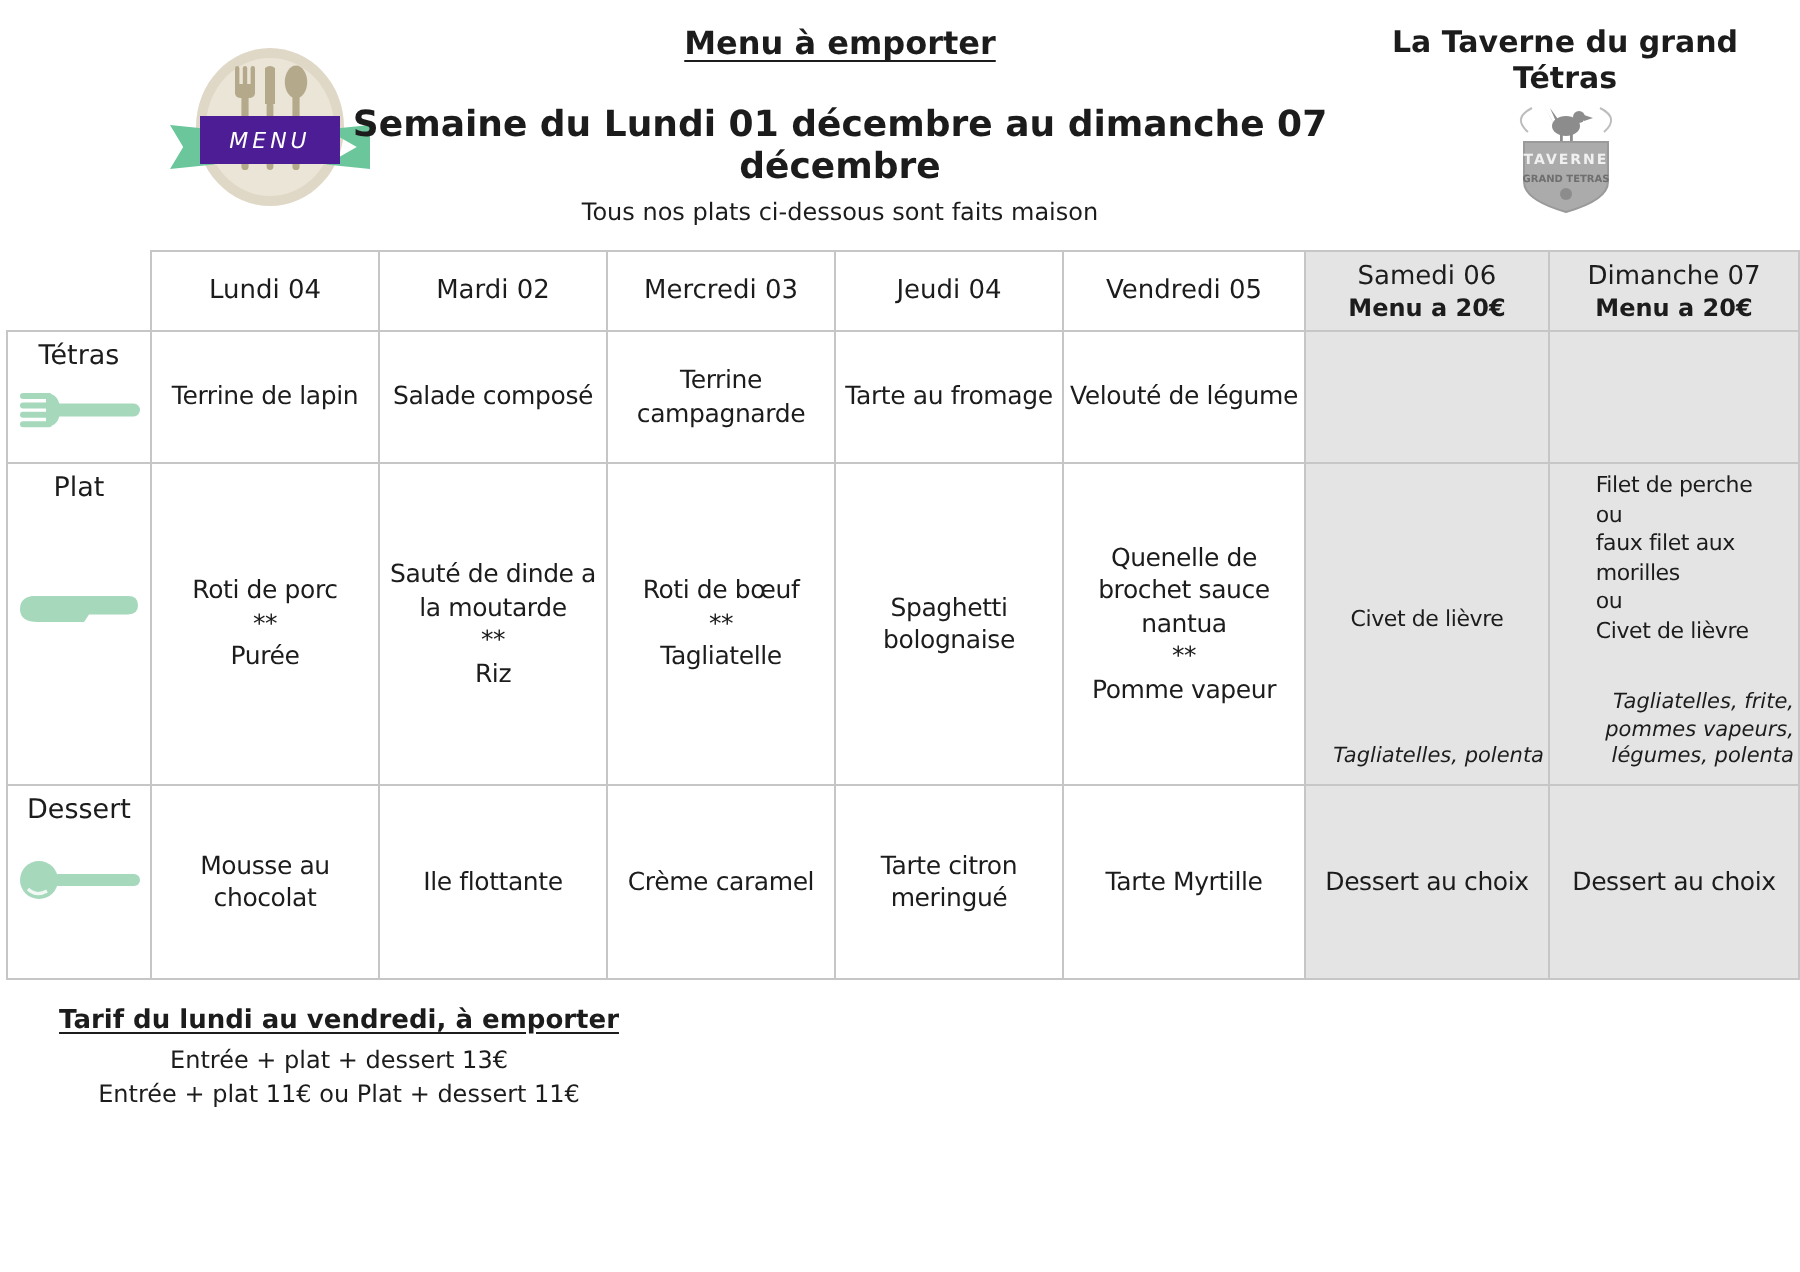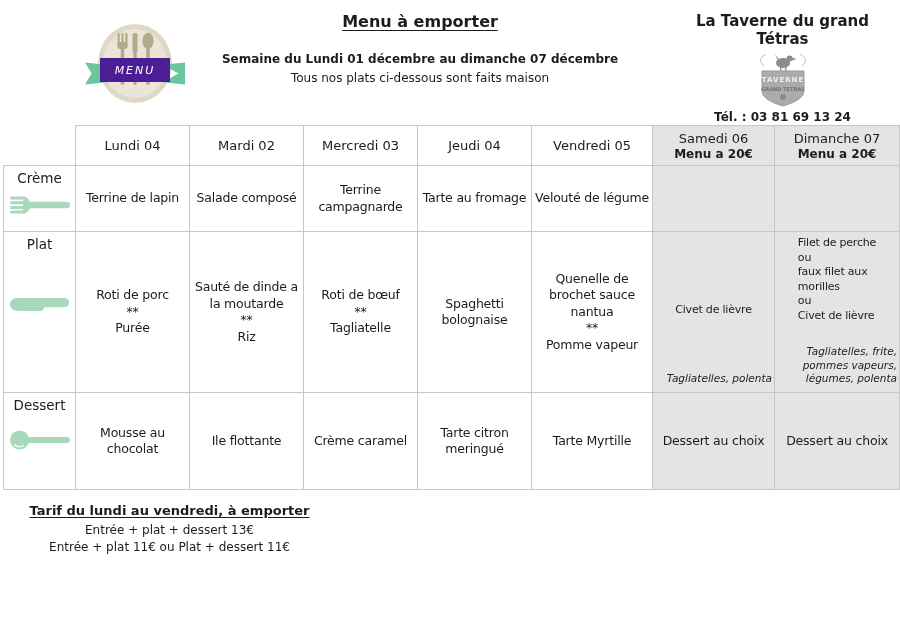--- a/index.html
+++ b/index.html
@@ -7,21 +7,21 @@
   body {
     width:900px; height:636px; background:#ffffff;
     font-family:"DejaVu Sans", sans-serif; color:#1c1c1c;
     position:relative; overflow:hidden;
   }
   .page { position:relative; width:900px; height:636px; }
 
   
   .title-block { position:absolute; left:170px; top:12px; width:500px; text-align:center; }
   .main-title { font-size:16px; font-weight:600; text-decoration:underline; text-underline-offset:3px;text-align:center; }
-  .subtitle { margin-top:21px; font-size:12px; font-weight:700; }
+  .subtitle { margin-top:21px; font-size:18px; font-weight:700; }
   .tagline { margin-top:5px; font-size:12px; }
 
   .brand-block { position:absolute; left:675px; top:12px; width:215px; text-align:center; }
   .brand-name { font-size:15px; font-weight:700; }
   .crest-svg { display:block; margin:3px auto 0; width:72px; height:58px; }
   .brand-phone { font-size:12px; font-weight:700; margin-top:1px; }
 
   
   .badge { position:absolute; left:85px; top:24px; width:100px; height:84px; }
   .plate { position:absolute; left:13px; top:0; width:74px; height:79px; border-radius:50%;
@@ -113,21 +113,20 @@
         <circle cx="41.5" cy="7.5" r="3"></circle>
         <path d="M44 6.5 L48.5 8 L44 9.5 Z"></path>
         <rect x="32" y="16" width="1.4" height="4"></rect>
         <rect x="37" y="16" width="1.4" height="4"></rect>
       </g>
       <path d="M14 20 H56 V40 Q56 49 35 55 Q14 49 14 40 Z" fill="#ababab" stroke="#9a9a9a" stroke-width="1"></path>
       <text x="35" y="31" text-anchor="middle" font-size="7" font-weight="bold" fill="#f0f0f0" letter-spacing="1">TAVERNE</text>
       <text x="35" y="40" text-anchor="middle" font-size="5" font-weight="bold" fill="#6f6f6f">GRAND TETRAS</text>
       <circle cx="35" cy="46" r="3" fill="#8c8c8c"></circle>
     </svg>
-    <div class="brand-phone">Tél. : 03 81 69 13 24</div>
   </div>
 
   <table class="menu-table">
     <colgroup>
       <col style="width:72px">
         <col style="width:114px">
         <col style="width:114px">
         <col style="width:114px">
       <col style="width:114px">
         <col style="width:121px">
@@ -162,21 +161,21 @@
         <div class="day-line2">Menu a 20€</div>
       </th>
       <th class="day gray">
         <div>Dimanche 07</div>
         <div class="day-line2">Menu a 20€</div>
       </th>
     </tr>
 
     <tr style="height:66px">
       <th class="rowlabel">
-        <div class="rowlabel-text">Crème</div>
+        <div class="rowlabel-text">Tétras</div>
         <svg class="icon icon-entree" width="62" height="20" viewBox="0 0 62 20">
           <g fill="#a6d8bc">
             <rect x="1" y="1.5" width="16" height="3" rx="1.5"></rect>
             <rect x="1" y="6.2" width="16" height="3" rx="1.5"></rect>
             <rect x="1" y="10.9" width="16" height="3" rx="1.5"></rect>
             <rect x="1" y="15.6" width="16" height="3" rx="1.5"></rect>
             <path d="M14 1.5 Q21 2 21 10 Q21 18 14 18.5 Z"></path>
             <rect x="17" y="6.8" width="44" height="6.4" rx="3.2"></rect>
           </g>
         </svg>

